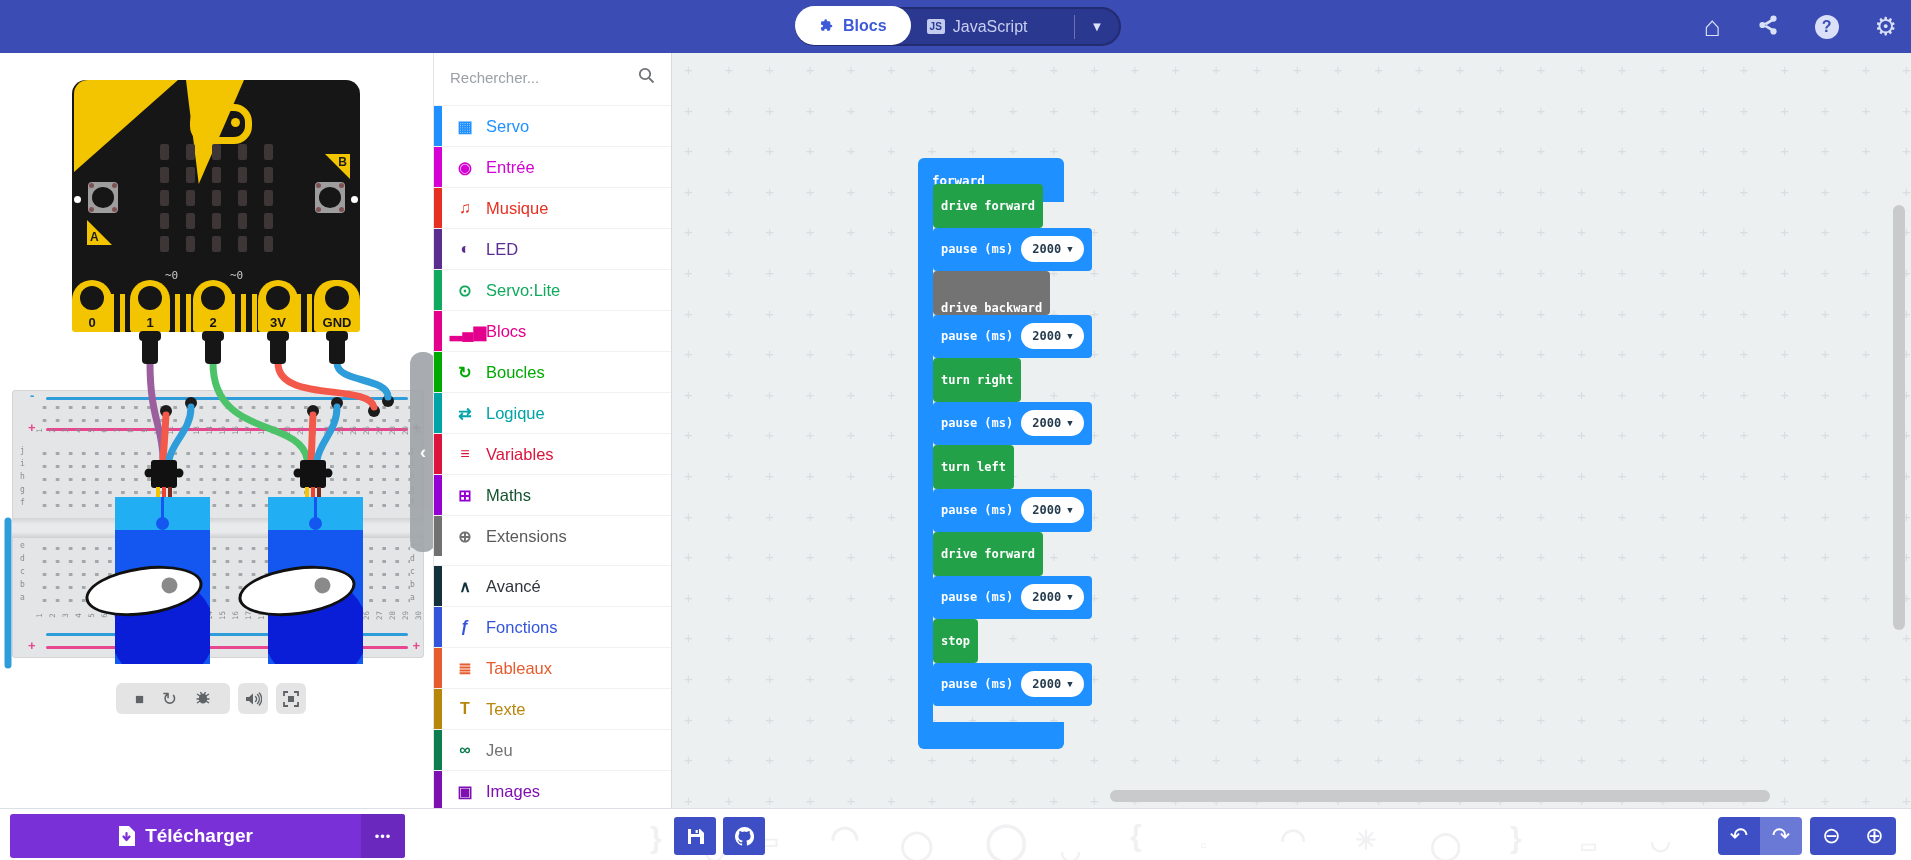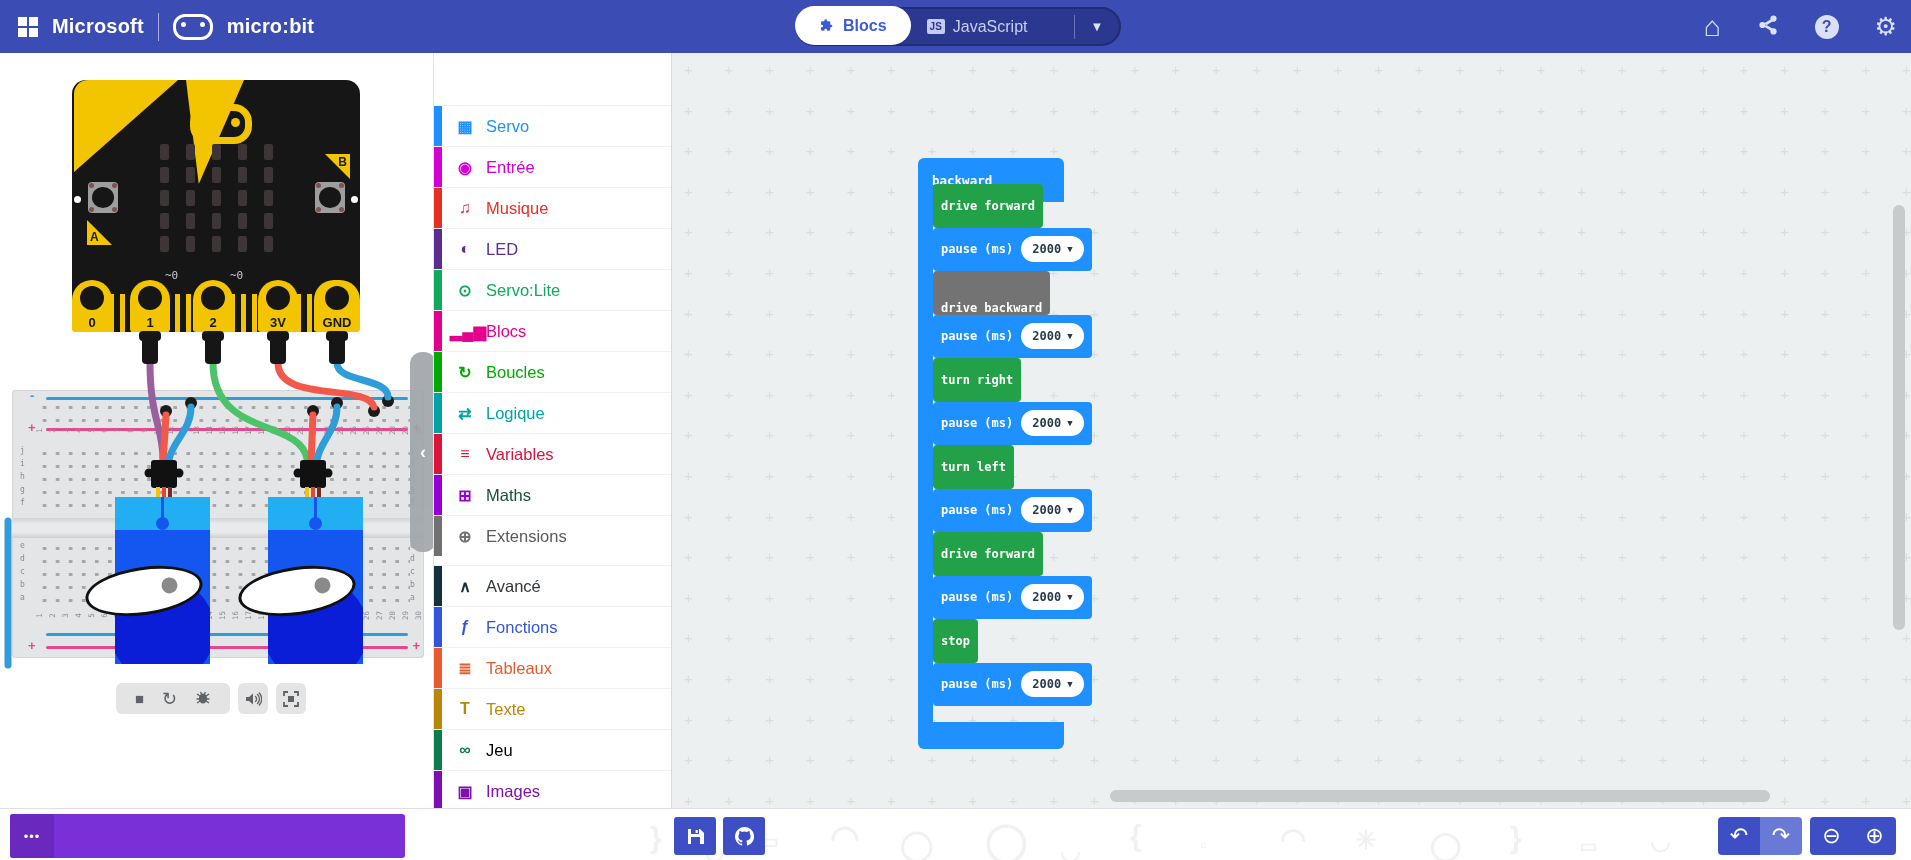--- a/index.html
+++ b/index.html
@@ -148,35 +148,20 @@
   #undoBtn{left:1718px;border-radius:4px 0 0 4px;}
   #redoBtn{left:1760px;background:#6B79D6;border-radius:0 4px 4px 0;}
   #zoomOutBtn{left:1810px;width:43px;border-radius:4px 0 0 4px;}
   #zoomInBtn{left:1853px;width:43px;border-radius:0 4px 4px 0;}
   .footglyph{font-size:22px;line-height:1;}
 </style>
 </head>
 <body>
 
 <div id="header">
-  <div id="hleft">
-    <span id="mslogo">
-        <i></i>
-        <i></i>
-        <i></i>
-        <i></i>
-      </span>
-    <span class="hbrand">Microsoft</span>
-    <span id="hdivider"></span>
-    <span id="mbicon">
-        <i></i>
-        <i></i>
-      </span>
-    <span class="hbrand">micro:bit</span>
-  </div>
 
   <div id="modeToggle">
     <div id="blocksTab">
       <svg width="16" height="16" viewBox="0 0 24 24">
           <path fill="#3D5BD9" d="M10 2a2 2 0 0 0-2 2v1H5a2 2 0 0 0-2 2v3h1a2 2 0 1 1 0 4H3v3a2 2 0 0 0 2 2h3v-1a2 2 0 1 1 4 0v1h3a2 2 0 0 0 2-2v-3h1a2 2 0 1 0 0-4h-1V7a2 2 0 0 0-2-2h-3V4a2 2 0 0 0-2-2z"></path>
         </svg>
       <span>Blocs</span>
     </div>
     <div id="jsTab">
       <span id="jsBadge">JS</span>
@@ -490,20 +475,29 @@
     <svg width="16" height="16" viewBox="0 0 16 16">
         <path d="M1 5V1h4M11 1h4v4M15 11v4h-4M5 15H1v-4" stroke="#5F6368" stroke-width="1.8" fill="none"></path>
         <rect x="5" y="5" width="6" height="6" fill="#5F6368"></rect>
       </svg>
   </div>
 
   <div id="collapseTab">‹</div>
 </div>
 
 <div id="toolbox">
+  <div id="searchRow">
+    <input id="searchInput" type="text" placeholder="Rechercher..." style="">
+    <span id="searchIcon">
+      <svg width="17" height="17" viewBox="0 0 17 17">
+          <circle cx="7" cy="7" r="5.2" stroke="#6F7377" stroke-width="1.8" fill="none"></circle>
+          <line x1="11" y1="11" x2="15.5" y2="15.5" stroke="#6F7377" stroke-width="1.8"></line>
+        </svg>
+    </span>
+  </div>
   <div id="catList">
       <div class="cat">
         <span class="cat-bar" style="background:#1E90FF"></span>
         <span class="cat-icon" style="color:#1E90FF">▦</span>
         <span class="cat-label" style="color:#1E90FF">Servo</span>
       </div>
       <div class="cat">
         <span class="cat-bar" style="background:#D400D4"></span>
         <span class="cat-icon" style="color:#D400D4">◉</span>
         <span class="cat-label" style="color:#D400D4">Entrée</span>
@@ -569,21 +563,21 @@
         <span class="cat-label" style="color:#E65C2E">Tableaux</span>
       </div>
       <div class="cat">
         <span class="cat-bar" style="background:#B8860B"></span>
         <span class="cat-icon" style="color:#B8860B">T</span>
         <span class="cat-label" style="color:#B8860B">Texte</span>
       </div>
       <div class="cat">
         <span class="cat-bar" style="background:#0B7D4E"></span>
         <span class="cat-icon" style="color:#0B7D4E">∞</span>
-        <span class="cat-label" style="color:#000000">Jeu</span>
+        <span class="cat-label" style="color:#737373">Jeu</span>
       </div>
       <div class="cat">
         <span class="cat-bar" style="background:#7E0FB0"></span>
         <span class="cat-icon" style="color:#7E0FB0">▣</span>
         <span class="cat-label" style="color:#7E0FB0">Images</span>
       </div>
     </div>
 </div>
 
 <div id="workspace">
@@ -1172,21 +1166,21 @@
       <span style="left:945.8000000000001px;top:738.8000000000001px">+</span>
       <span style="left:986.4000000000001px;top:738.8000000000001px">+</span>
       <span style="left:1027px;top:738.8000000000001px">+</span>
       <span style="left:1067.6000000000001px;top:738.8000000000001px">+</span>
       <span style="left:1108.2px;top:738.8000000000001px">+</span>
       <span style="left:1148.8px;top:738.8000000000001px">+</span>
       <span style="left:1189.4px;top:738.8000000000001px">+</span>
       <span style="left:1230px;top:738.8000000000001px">+</span>
     </div>
   <div id="foreverHat" class="wb-blue" style="background: rgb(30, 144, 255);">
-    <span>backward</span>
+    <span>forward</span>
   </div>
   <div id="foreverSpine" class="wb-blue" style="background: rgb(30, 144, 255);"></div>
   <div id="foreverFoot" class="wb-blue" style="background: rgb(30, 144, 255);"></div>
   <div id="blockStack">
       <div class="wblock" style="background: rgb(35, 161, 72);">
         <span class="wb-label">drive forward</span>
       </div>
       <div class="wblock" style="background: rgb(30, 144, 255);">
         <span class="wb-label">pause (ms)</span>
         <span class="wb-pill">2000<span class="caret">▼</span></span>
@@ -1243,20 +1237,27 @@
       <span class="doodle" style="left: 1130px; top: 10px; font-size: 30px;">{</span>
       <span class="doodle" style="left: 1200px; top: 26px; font-size: 18px;">▫</span>
       <span class="doodle" style="left: 1280px; top: 12px; font-size: 30px;">◠</span>
       <span class="doodle" style="left: 1355px; top: 16px; font-size: 26px;">✳</span>
       <span class="doodle" style="left: 1430px; top: 20px; font-size: 28px;">◯</span>
       <span class="doodle" style="left: 1510px; top: 12px; font-size: 30px;">}</span>
       <span class="doodle" style="left: 1580px; top: 26px; font-size: 18px;">▭</span>
       <span class="doodle" style="left: 1650px; top: 18px; font-size: 24px;">◡</span>
     </div>
   <div id="downloadBtn">
+    <span id="downloadMain">
+      <svg width="17" height="20" viewBox="0 0 17 20">
+          <path d="M1 0h10l6 6v14H1z" fill="#fff"></path>
+          <path d="M8.5 7v6M5.5 10.5 8.5 14l3-3.5" stroke="#7A30D7" stroke-width="2.2" fill="none" stroke-linecap="round" stroke-linejoin="round"></path>
+        </svg>
+      <span>Télécharger</span>
+    </span>
     <span id="downloadMore">•••</span>
   </div>
   <div class="footbtn" id="saveBtn">
     <svg width="17" height="17" viewBox="0 0 17 17">
         <path d="M1 1h12l4 4v11H1z" fill="#fff"></path>
         <rect x="4" y="1" width="8" height="5" fill="#3E4FC5"></rect>
         <rect x="8.6" y="2" width="2.2" height="3" fill="#fff"></rect>
         <rect x="4" y="9" width="9" height="7" fill="#3E4FC5"></rect>
       </svg>
   </div>

